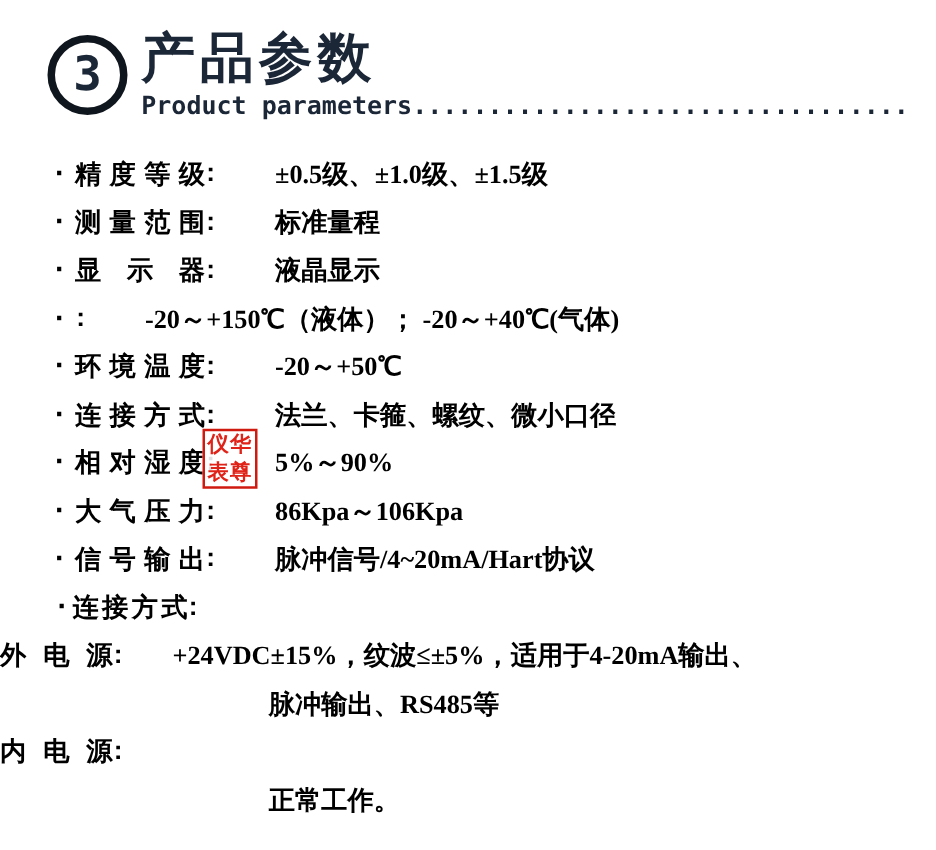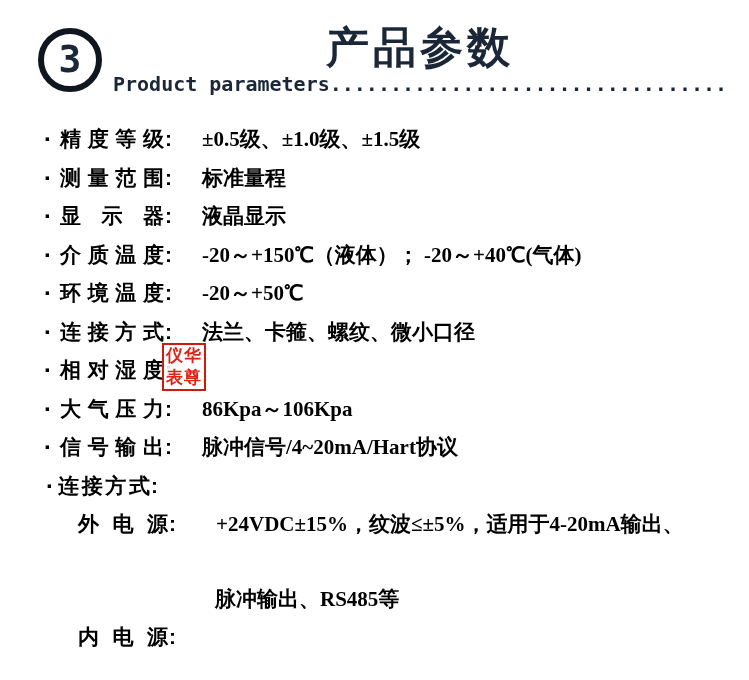--- a/index.html
+++ b/index.html
@@ -34,21 +34,21 @@
     flex: 0 0 auto;
   }
   .num {
     font-family: "DejaVu Sans Mono", monospace;
     font-weight: bold;
     font-size: 38px;
     line-height: 1;
     color: #1b2737;
     transform: translateY(-1px);
   }
-  .header-text { margin-left: 11px; text-align: center; }
+  .header-text { margin-left: 11px; }
   .title {
     font-size: 43px;
     font-weight: bold;
     letter-spacing: 4px;
     line-height: 46px;
     color: #1b2737;
     white-space: nowrap;
   }
   .subtitle {
     font-family: "DejaVu Sans Mono", monospace;
@@ -86,34 +86,34 @@
     display: inline-block;
     width: 104px;
     text-align: justify;
     text-align-last: justify;
     text-justify: inter-character;
     flex: 0 0 auto;
     font-family: "Liberation Sans", sans-serif;
   }
   .colon { flex: 0 0 auto; margin-left: 1px; }
   .value {
-    margin-left: 30px;
+    margin-left: 48px;
     font-family: "Liberation Serif", serif;
     font-weight: bold;
     flex: 0 0 auto;
   }
   
   .heading-row .bullet { margin-left: 46px; width: 12px; }
   .heading-row .label-box { width: 92px; }
   
-  .sub-row { padding-left: 78px; }
+  .sub-row { }
   .sub-row .label-box { width: 90px; }
   .sub-row .value { margin-left: 40px; }
   
-  .cont-row { padding-left: 215px; margin-top: 36px; }
+  .cont-row { padding-left: 215px; }
   .cont-row .value { margin-left: 0; }
 
   
   .watermark {
     position: absolute;
     left: 162px;
     top: 323px;
     width: 44px;
     height: 48px;
     border: 2px solid #cf1a10;
@@ -161,21 +161,20 @@
 
     <div class="row">
       <span class="bullet">·</span>
       <span class="label-box">显示器</span>
       <span class="colon">:</span>
       <span class="value">液晶显示</span>
     </div>
 
     <div class="row">
       <span class="bullet">·</span>
-      <span class="label-box">介质温度</span>
       <span class="colon">:</span>
       <span class="value">-20～+150℃（液体）； -20～+40℃(气体)</span>
     </div>
 
     <div class="row">
       <span class="bullet">·</span>
       <span class="label-box">环境温度</span>
       <span class="colon">:</span>
       <span class="value">-20～+50℃</span>
     </div>
@@ -184,20 +183,21 @@
       <span class="bullet">·</span>
       <span class="label-box">连接方式</span>
       <span class="colon">:</span>
       <span class="value">法兰、卡箍、螺纹、微小口径</span>
     </div>
 
     <div class="row">
       <span class="bullet">·</span>
       <span class="label-box">相对湿度</span>
       <span class="colon">:</span>
+      <span class="value">5%～90%</span>
     </div>
 
     <div class="row">
       <span class="bullet">·</span>
       <span class="label-box">大气压力</span>
       <span class="colon">:</span>
       <span class="value">86Kpa～106Kpa</span>
     </div>
 
     <div class="row">

